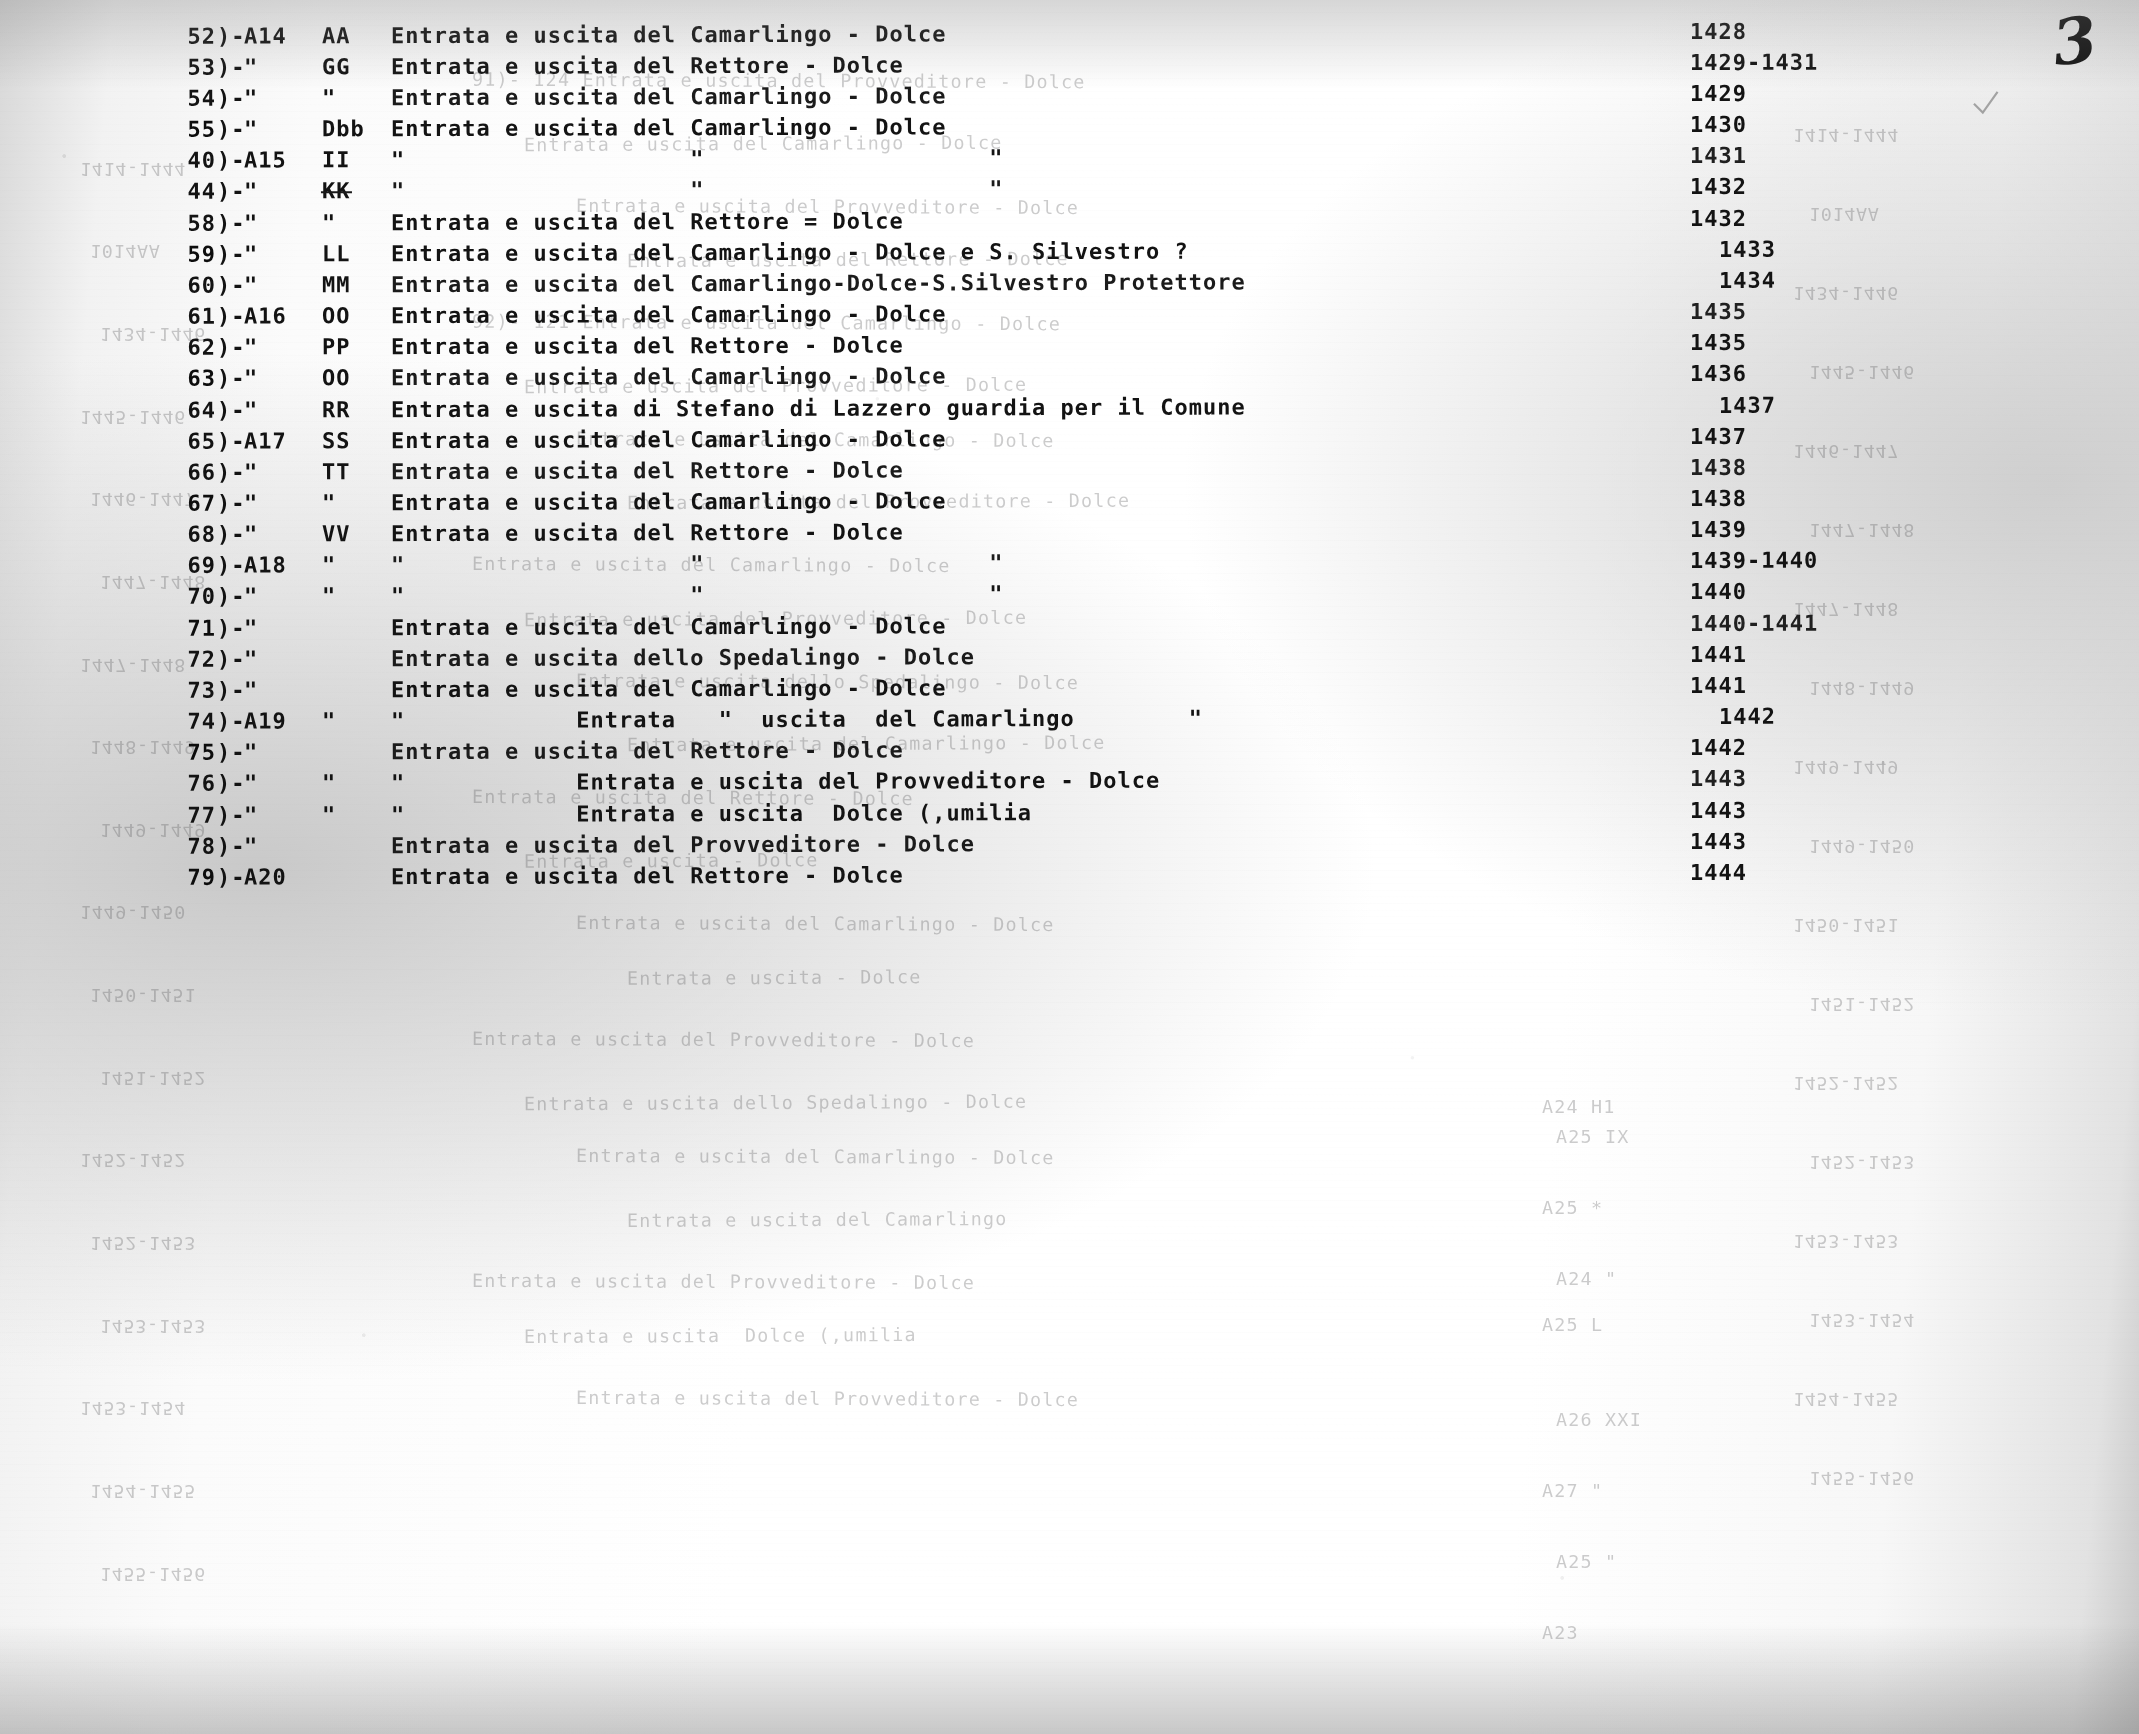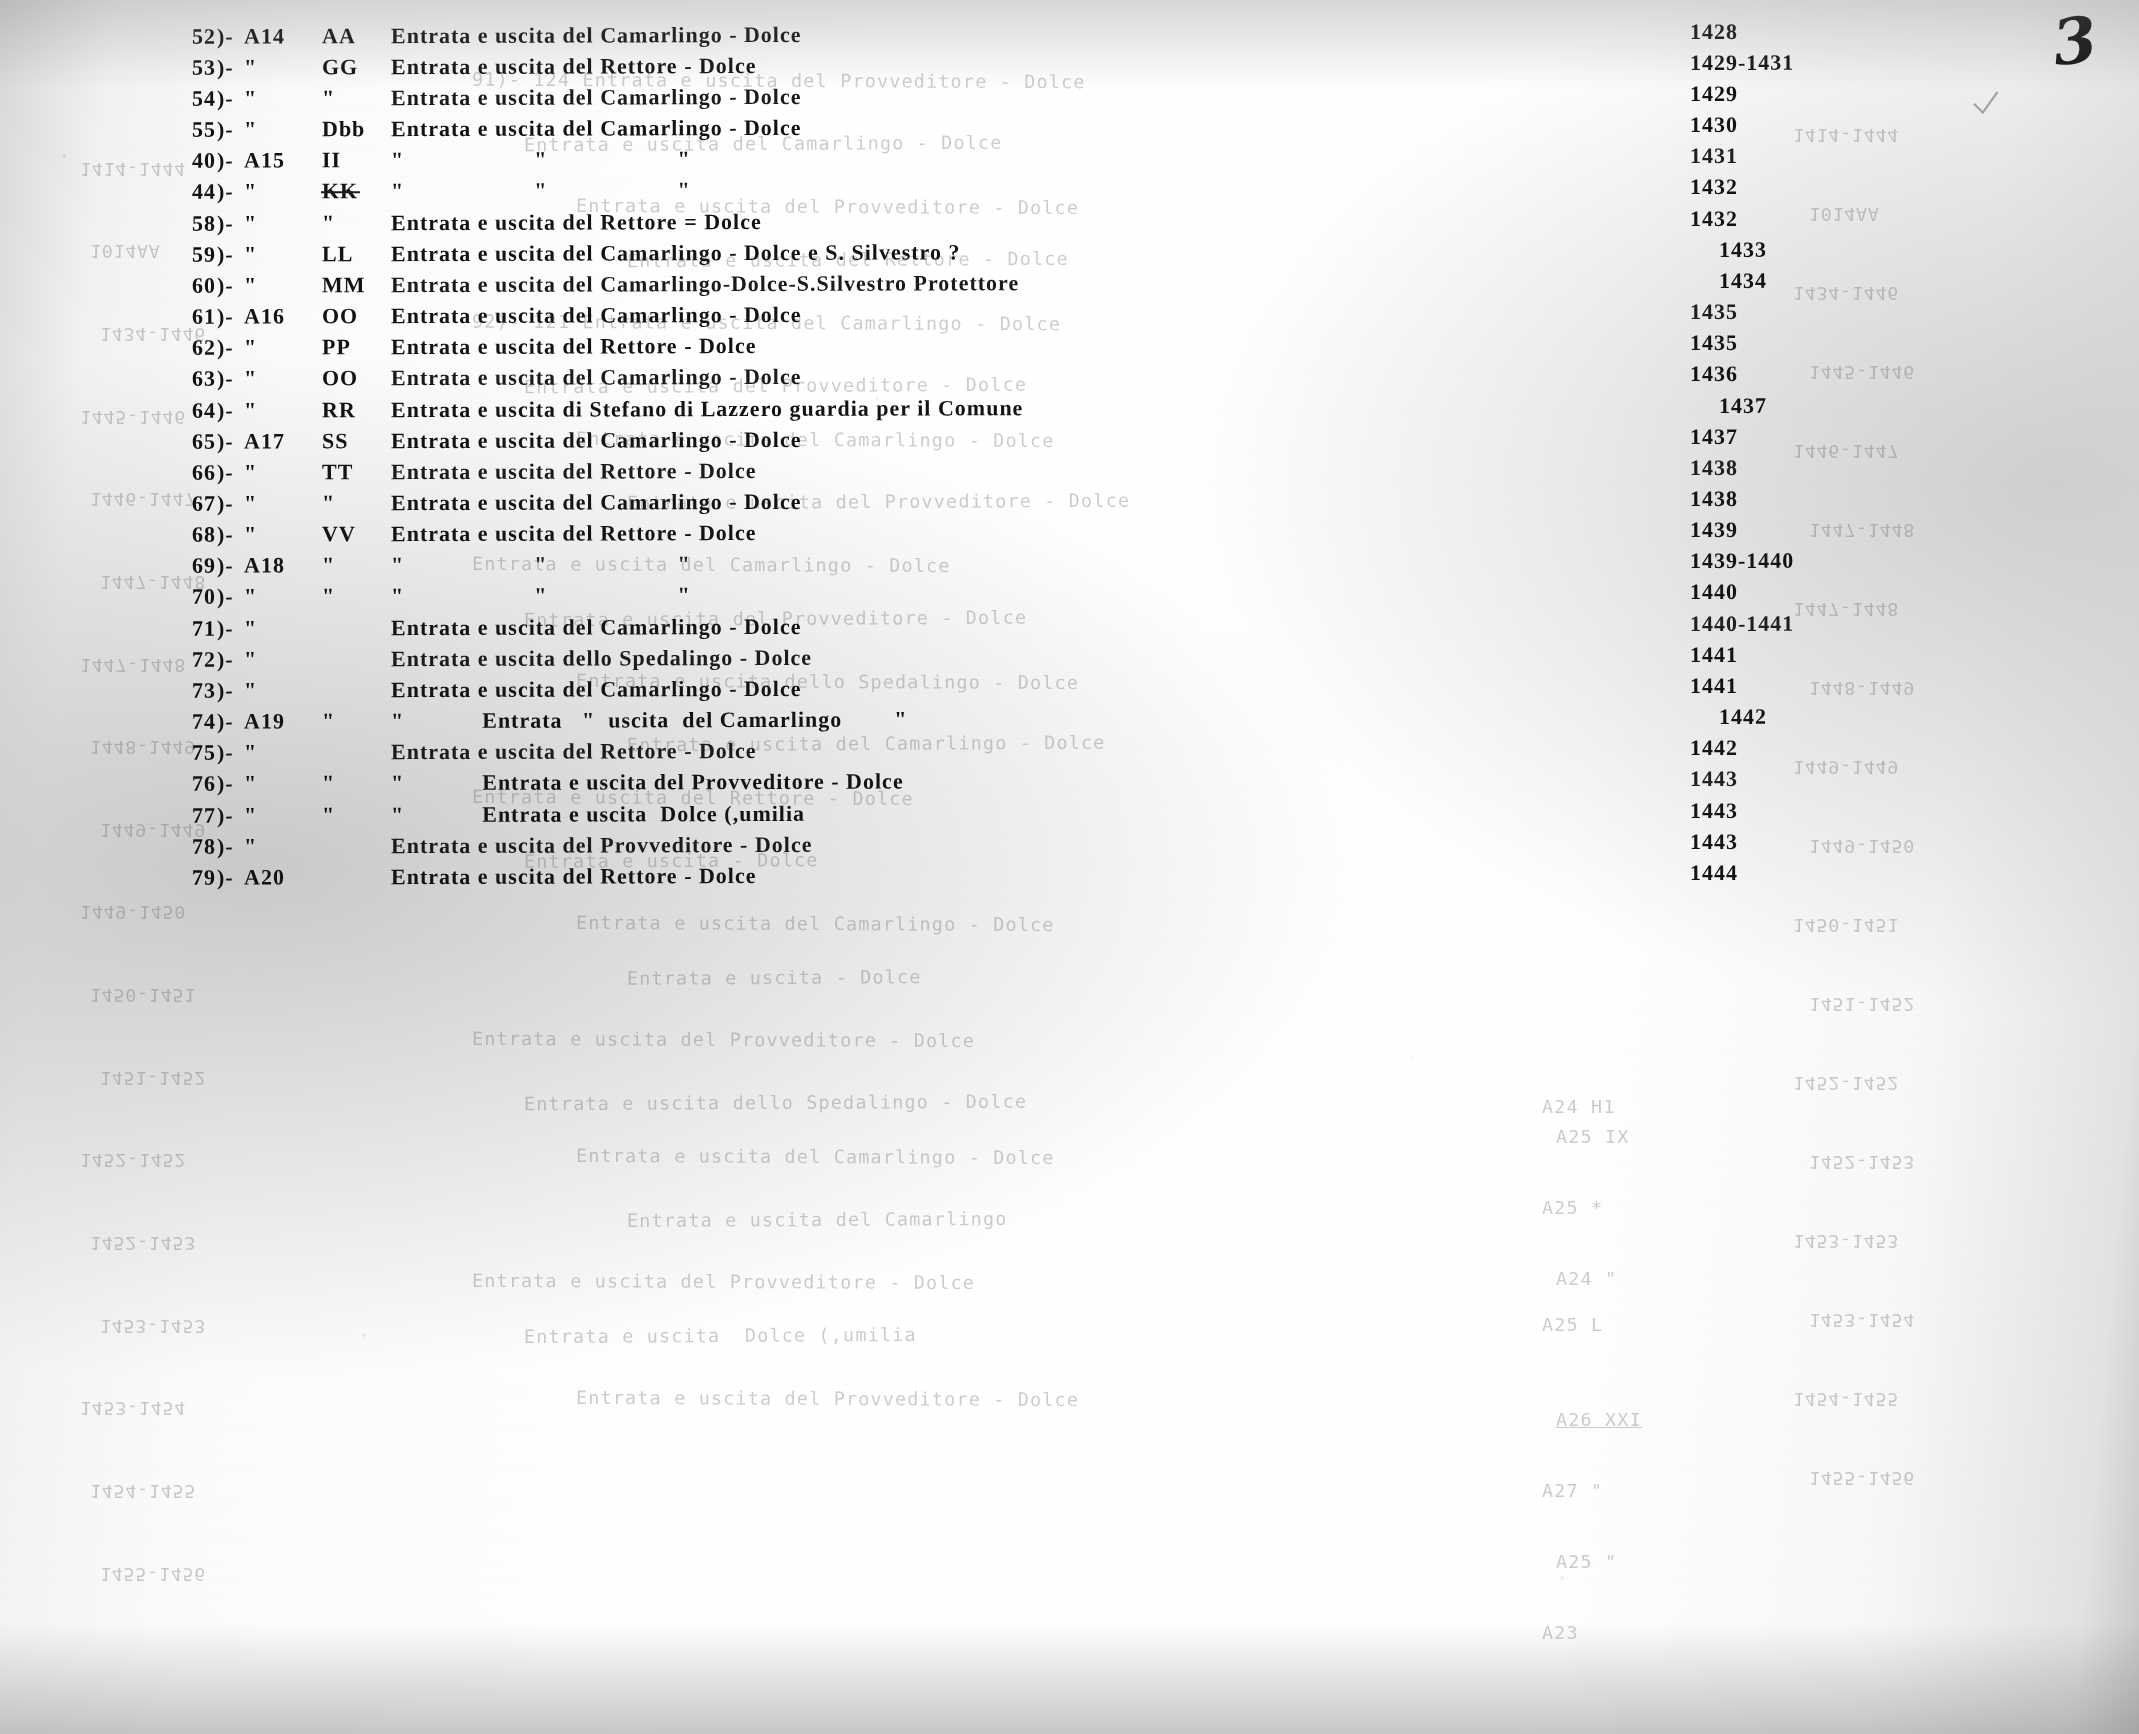--- a/index.html
+++ b/index.html
@@ -84,21 +84,20 @@
     font-size: 18.4px;
     letter-spacing: 0.7px;
     transform: scaleY(-1);
   }
 
   
   #typed {
     position: absolute;
     inset: 0;
     z-index: 4;
-    font-family: Liberation Serif, serif;
   }
   .row {
     position: absolute;
     left: 0;
     width: 2140px;
     height: 46px;
     color: #131313;
     font-size: 22px;
     letter-spacing: 1px;
   }
@@ -225,21 +224,21 @@
       <div class="ghost-line" style="top: 1146px; left: 576px; transform: rotate(0.25deg);">Entrata e uscita del Camarlingo - Dolce</div>
       <div class="ghost-line" style="top: 1209px; left: 627px; transform: rotate(-0.3deg);">Entrata e uscita del Camarlingo</div>
       <div class="ghost-line" style="top: 1271px; left: 472px; transform: rotate(0.25deg);">Entrata e uscita del Provveditore - Dolce</div>
       <div class="ghost-line" style="top: 1325px; left: 524px; transform: rotate(-0.3deg);">Entrata e uscita  Dolce (,umilia</div>
       <div class="ghost-line" style="top: 1388px; left: 576px; transform: rotate(0.25deg);">Entrata e uscita del Provveditore - Dolce</div>
       <div class="ghost-line" style="top: 1096px; left: 1542px;">A24 H1</div>
       <div class="ghost-line" style="top: 1126px; left: 1556px;">A25 IX</div>
       <div class="ghost-line" style="top: 1197px; left: 1542px; text-align: right;">A25 *</div>
       <div class="ghost-line" style="top: 1268px; left: 1556px;">A24 "</div>
       <div class="ghost-line" style="top: 1314px; left: 1542px;">A25 L</div>
-      <div class="ghost-line" style="top: 1409px; left: 1556px; text-decoration: underline;">A26 XXI</div>
+      <div class="ghost-line" style="top: 1409px; left: 1556px;">A26 XXI</div>
       <div class="ghost-line" style="top: 1480px; left: 1542px;">A27 "</div>
       <div class="ghost-line" style="top: 1551px; left: 1556px;">A25 "</div>
       <div class="ghost-line" style="top: 1622px; left: 1542px;">A23</div>
       <div class="ghost-num" style="top: 159px; left: 80px;">1414-1444</div>
       <div class="ghost-num" style="top: 241px; left: 90px;">1014AA</div>
       <div class="ghost-num" style="top: 324px; left: 100px;">1434-1446</div>
       <div class="ghost-num" style="top: 407px; left: 80px;">1445-1446</div>
       <div class="ghost-num" style="top: 489px; left: 90px;">1446-1447</div>
       <div class="ghost-num" style="top: 572px; left: 100px;">1447-1448</div>
       <div class="ghost-num" style="top: 655px; left: 80px;">1447-1448</div>

